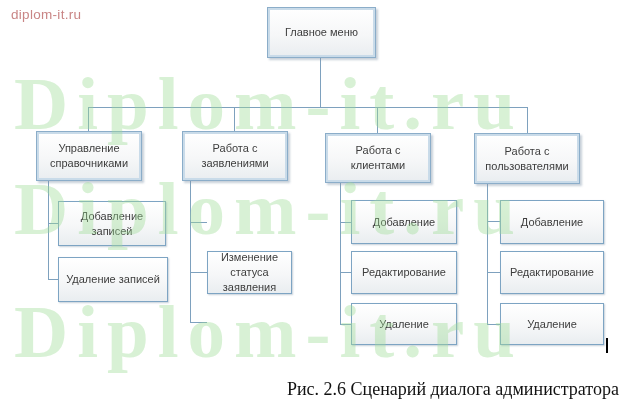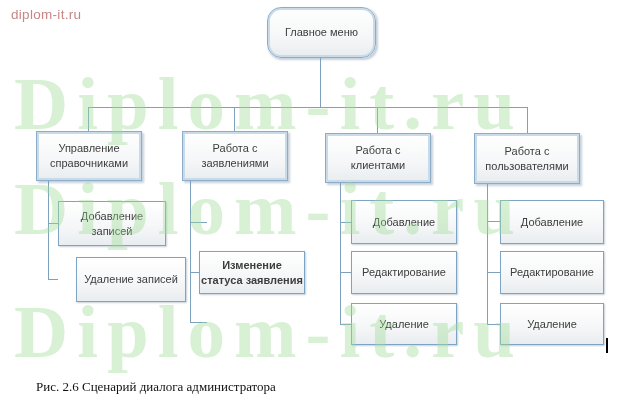--- a/index.html
+++ b/index.html
@@ -32,22 +32,22 @@
     box-shadow:inset 0 0 0 2px #c9dbe9, 1.5px 1.5px 2px rgba(130,150,170,0.45);
   }
   .l3{
     border:1px solid #7da4c3;
     box-shadow:1px 1px 1.5px rgba(130,150,170,0.45);
   }
   
   .caret{position:absolute;left:606px;top:338px;width:2px;height:15px;background:#000;z-index:5;}
   
   .caption{
-    position:absolute;left:36px;top:379px;width:583px;text-align:left;z-index:3;
-    font-family:"Liberation Serif",serif;font-size:13px;color:#111;
+    position:absolute;left:36px;top:379px;width:583px;text-align:right;z-index:3;
+    font-family:"Liberation Serif",serif;font-size:18px;color:#111;
   }
 </style>
 </head>
 <body>
 
 <div class="page">
 
   <div class="wm-row" style="top:66px;">Diplom-it.ru</div>
   <div class="wm-row" style="top:171px;">Diplom-it.ru</div>
   <div class="wm-row" style="top:294px;">Diplom-it.ru</div>
@@ -73,45 +73,45 @@
   <div class="ln" style="left:340px;top:183px;width:1px;height:142px;"></div>
   <div class="ln" style="left:340px;top:222px;width:11px;height:1px;"></div>
   <div class="ln" style="left:340px;top:272px;width:11px;height:1px;"></div>
   <div class="ln" style="left:340px;top:324px;width:11px;height:1px;"></div>
 
   <div class="ln" style="left:487px;top:184px;width:1px;height:141px;"></div>
   <div class="ln" style="left:487px;top:221px;width:13px;height:1px;"></div>
   <div class="ln" style="left:487px;top:272px;width:13px;height:1px;"></div>
   <div class="ln" style="left:487px;top:324px;width:13px;height:1px;"></div>
 
-  <div class="node l2" style="left:267px;top:7px;width:109px;height:51px;border-radius:14px;">
+  <div class="node l2" style="left:267px;top:7px;width:109px;height:51px;">
     <span>Главное меню</span>
   </div>
 
   <div class="node l2" style="left:36px;top:131px;width:106px;height:50px;">
     <span>Управление справочниками</span>
   </div>
   <div class="node l2" style="left:182px;top:131px;width:106px;height:50px;">
     <span>Работа с заявлениями</span>
   </div>
   <div class="node l2" style="left:474px;top:133px;width:106px;height:51px;">
     <span>Работа с пользователями</span>
   </div>
   <div class="node l2" style="left:325px;top:133px;width:106px;height:50px;">
     <span>Работа с клиентами</span>
   </div>
 
   <div class="node l3" style="left:58px;top:201px;width:108px;height:45px;">
     <span>Добавление записей</span>
   </div>
-  <div class="node l3" style="left:58px;top:257px;width:110px;height:45px;margin-left:18px;">
+  <div class="node l3" style="left:58px;top:257px;width:110px;height:45px;">
     <span>Удаление записей</span>
   </div>
 
-  <div class="node l3" style="left:199px;top:251px;width:106px;height:43px;font-weight:bold;">
+  <div class="node l3" style="left:207px;top:251px;width:85px;height:43px;">
     <span>Изменение статуса заявления</span>
   </div>
 
   <div class="node l3" style="left:351px;top:200px;width:106px;height:44px;">
     <span>Добавление</span>
   </div>
   <div class="node l3" style="left:351px;top:251px;width:106px;height:43px;">
     <span>Редактирование</span>
   </div>
   <div class="node l3" style="left:351px;top:303px;width:106px;height:42px;">

